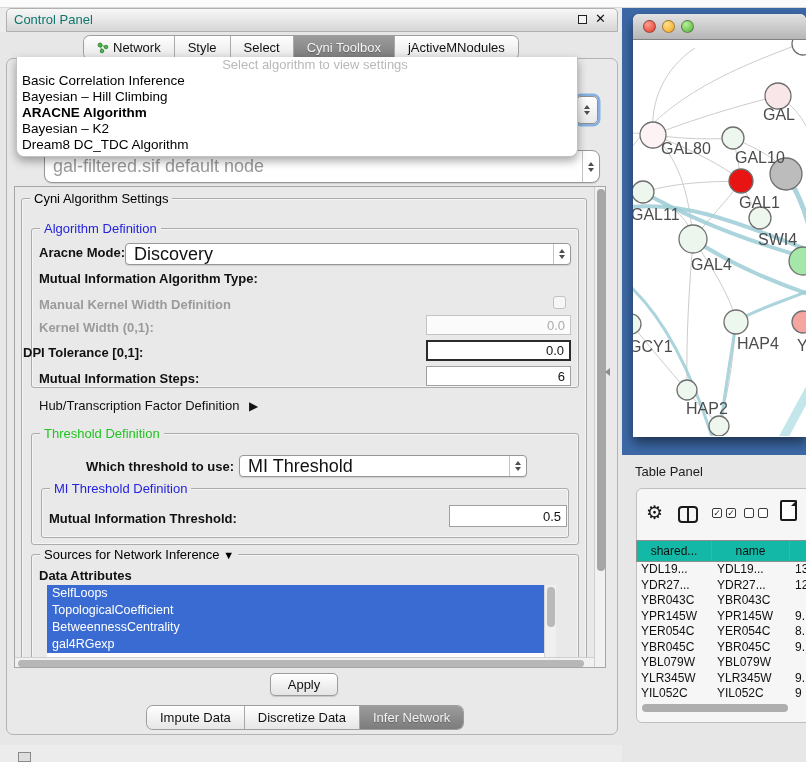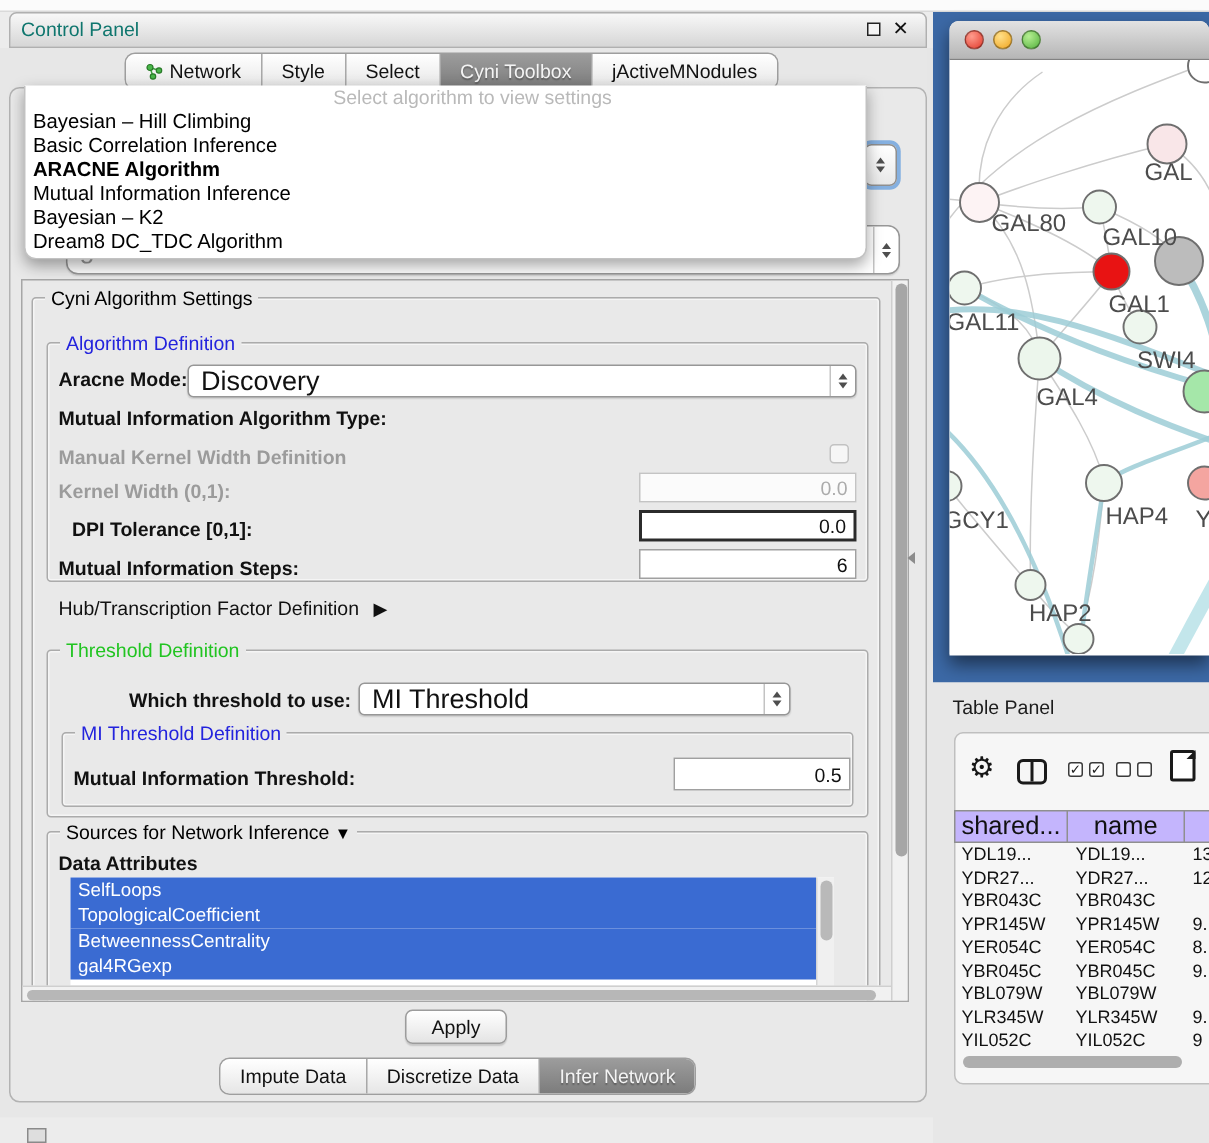--- a/index.html
+++ b/index.html
@@ -106,21 +106,21 @@
   #col-icon { left:678px; top:506px; width:20px; height:17px; border:2px solid #1a1a1a; border-radius:4px; }
   #col-icon::after { content:""; position:absolute; left:7px; top:0; width:2px; height:13px; background:#1a1a1a; }
   .cb { position:absolute; width:10px; height:10px; border:1.5px solid #3a3a3a; border-radius:2px;
     font-size:9px; line-height:9px; text-align:center; color:#222; background:#fff; }
   #file-icon { left:780px; top:500px; width:17px; height:21px; border:2px solid #1a1a1a; border-radius:2px; background:#fff; }
   #file-icon::after { content:""; position:absolute; right:-2px; top:-2px; width:0; height:0;
     border-left:6px solid transparent; border-bottom:6px solid #1a1a1a; }
 
   #table { left:636px; top:540px; width:176px; overflow:hidden; }
   .th-row { display:flex; height:22px; }
-  .th { background:#c4b5fd; border:1px solid #8f8f8f; border-left:none; font-size:17px; color:#111;
+  .th { background:#14b8a6; border:1px solid #8f8f8f; border-left:none; font-size:12px; color:#111;
     display:flex; align-items:center; justify-content:center; flex:none; }
   .th:first-child { border-left:1px solid #8f8f8f; }
   #rows { height:136px; overflow:hidden; }
   .tr { display:flex; height:15.5px; }
   .td { font-size:12px; color:#111; flex:none; padding:0 5px; line-height:15.5px;
     white-space:nowrap; overflow:hidden; }
   .c1 { width:76px; } .c2 { width:78px; } .c3 { width:80px; }
   #tbl-hscroll { left:640px; top:703px; width:166px; height:10px; }
   #tbl-hthumb { position:absolute; left:2px; top:1px; width:146px; height:8px; border-radius:4px; background:#aeaeae; }
 </style>
@@ -169,24 +169,23 @@
       <span class="tri-dn"></span>
     </span>
 </div>
 <div class="abs" id="combo-btn">
   <span class="tri-up"></span>
   <span class="tri-dn"></span>
 </div>
 
 <div class="abs" id="algo-popup">
   <div id="algo-placeholder">Select algorithm to view settings</div>
+  <div class="algo-item">Basic Correlation Inference</div>
   <div class="algo-item">Bayesian – Hill Climbing</div>
-  <div class="algo-item">Basic Correlation Inference</div>
   <div class="algo-item selbold">ARACNE Algorithm</div>
-  <div class="algo-item">Mutual Information Inference</div>
   <div class="algo-item">Bayesian – K2</div>
   <div class="algo-item">Dream8 DC_TDC Algorithm</div>
 </div>
 
 <div class="abs" id="settings">
   <div class="groupbox" style="left:6px;top:11px;width:566px;height:470px;">
     <span class="gtitle">Cyni Algorithm Settings</span>
   </div>
 
   <div class="groupbox" style="left:16px;top:41px;width:548px;height:160px;">
@@ -200,21 +199,21 @@
         <span class="tri-dn"></span>
       </span>
   </div>
   <span class="lbl" style="left:24px;top:84px;">Mutual Information Algorithm Type:</span>
   <span class="lbl dis" style="left:24px;top:110px;">Manual Kernel Width Definition</span>
   <div class="abs" id="mk-check"></div>
   <span class="lbl dis" style="left:24px;top:133px;">Kernel Width (0,1):</span>
   <div class="field dis" style="left:411px;top:128px;width:145px;height:20px;">
     <span>0.0</span>
   </div>
-  <span class="lbl" style="left:33px;top:158px;">DPI Tolerance [0,1]:</span>
+  <span class="lbl" style="left:8px;top:158px;">DPI Tolerance [0,1]:</span>
   <div class="field focus" style="left:411px;top:153px;width:145px;height:21px;">
     <span>0.0</span>
   </div>
   <span class="lbl" style="left:24px;top:184px;">Mutual Information Steps:</span>
   <div class="field" style="left:411px;top:179px;width:145px;height:20px;">
     <span>6</span>
   </div>
 
   <span style="position:absolute;left:24px;top:211px;font-size:13px;color:#111;">
     <span>Hub/Transcription Factor Definition</span>

